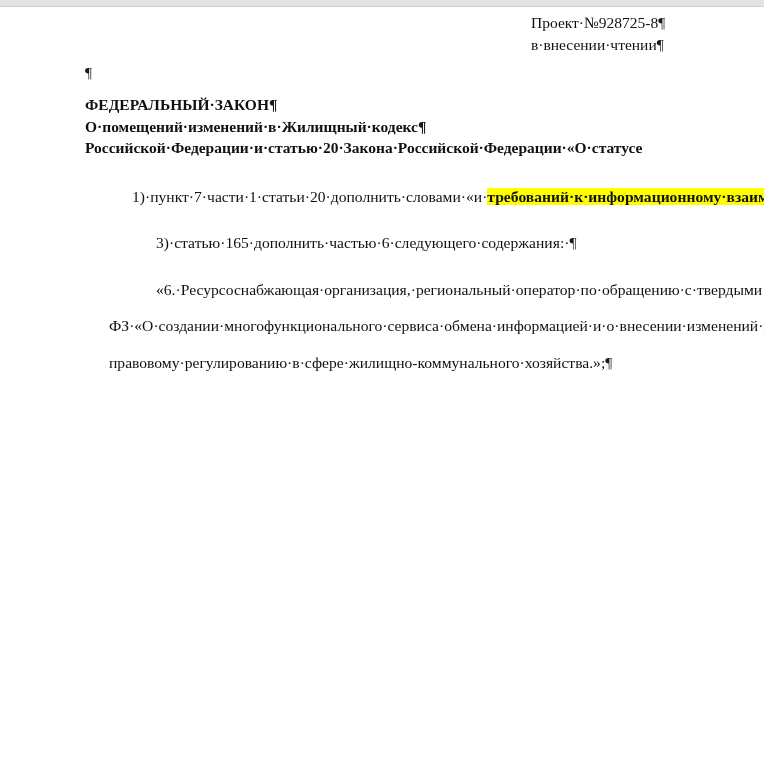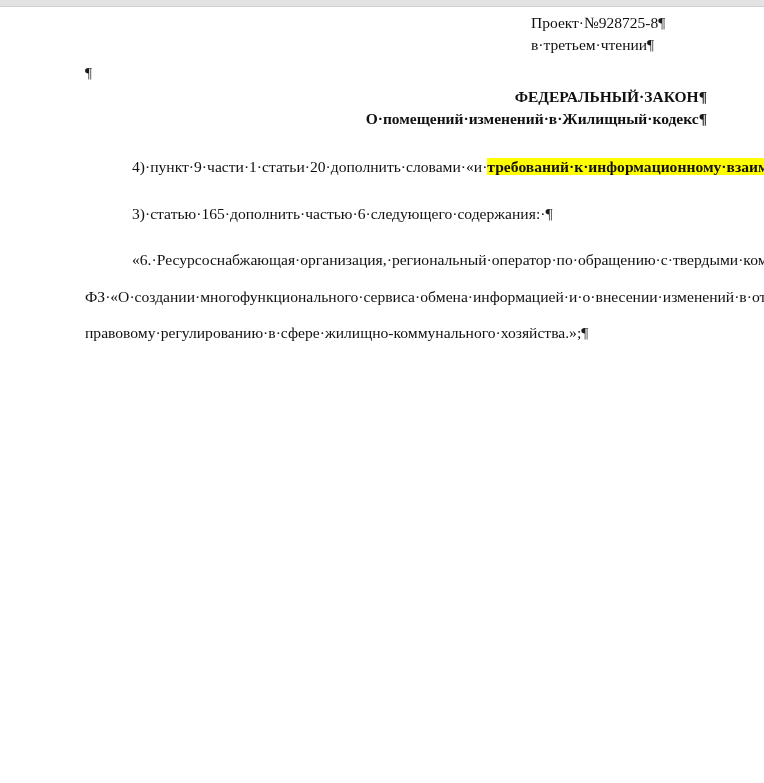--- a/index.html
+++ b/index.html
@@ -55,41 +55,41 @@
   
   .empty-para {
     height: 22px;
     font-size: 15.5px;
     line-height: 22px;
     margin-top: 6px;
   }
 
   
   .title-block {
-    text-align: right;
+    text-align: left;
     font-weight: bold;
     font-size: 15.5px;
     line-height: 21.5px;
-    margin-top: 2px;
+    margin-top: 10px;
   }
   .title-block .tline { white-space: normal; }
 
   
   .para {
     text-align: justify;
     font-size: 15.6px;
     line-height: 36.5px;
     text-indent: 47px;
     margin: 0;
     padding-top: 13px;
     -webkit-hyphens: none;
     hyphens: none;
   }
   .para.first { padding-top: 20px; }
-  .para.tight { padding-top: 10px; }
+  .para.tight { padding-top: 10px; margin-left: 24px; }
   .para:last-child { padding-bottom: 0; }
 
   .hl {
     background: #ffff00;
     font-weight: bold;
   }
   .pilcrow {
     color: #1a1a1a;
     font-family: "Liberation Serif", "DejaVu Serif", serif;
   }
@@ -97,30 +97,31 @@
 </head>
 <body>
 
 <div id="topbar"></div>
 
 <div id="page">
   <div class="doc-body">
 
     <div class="header-block">
       <div class="hline"><span>Проект·№928725-8</span><span class="pilcrow">¶</span></div>
-      <div class="hline"><span>в·третьем·чтении</span><span class="pilcrow">¶</span></div>
+      <div class="hline"><span>в·внесении·чтении</span><span class="pilcrow">¶</span></div>
     </div>
 
     <div class="empty-para"><span class="pilcrow">¶</span></div>
 
     <div class="title-block">
       <div class="tline"><span>ФЕДЕРАЛЬНЫЙ·ЗАКОН</span><span class="pilcrow">¶</span></div>
       <div class="tline"><span>О·помещений·изменений·в·Жилищный·кодекс</span><span class="pilcrow">¶</span></div>
+      <div class="tline"><span>Российской·Федерации·и·статью·20·Закона·Российской·Федерации·«О·статусе</span></div>
     </div>
 
-    <div class="para first"><span>4)·пункт·9·части·1·статьи·20·дополнить·словами·«и·</span><span class="hl">требований·к·информационному·взаимодействию·с·собственниками</span></div>
+    <div class="para first"><span>1)·пункт·7·части·1·статьи·20·дополнить·словами·«и·</span><span class="hl">требований·к·информационному·взаимодействию·с·собственниками</span></div>
 
     <div class="para tight"><span>3)·статью·165·дополнить·частью·6·следующего·содержания:·</span><span class="pilcrow">¶</span></div>
 
     <div class="para tight"><span>«6.·Ресурсоснабжающая·организация,·региональный·оператор·по·обращению·с·твердыми·коммунальными·отходами,·лицо,·осуществляющее·деятельность·по·управлению·многоквартирными·домами,·лицо,·оказывающее·услуги,·выполняющее·работы·по·содержанию·и·ремонту·общего·имущества·собственников·помещений·в·многоквартирных·домах,·региональный·оператор·</span><span>,·созданного·в·соответствии·с·Федеральным·законом·от·24·июня·2025·года·№·156-ФЗ·«О·создании·многофункционального·сервиса·обмена·информацией·и·о·внесении·изменений·в·отдельные·законодательные·акты·Российской·Федерации»,·в·порядке,·утвержденном·федеральным·органом·исполнительной·власти,·осуществляющим·функции·по·выработке·и·реализации·государственной·политики·и·нормативно-правовому·регулированию·в·сфере·жилищно-коммунального·хозяйства.»;</span><span class="pilcrow">¶</span></div>
 
   </div>
 </div>
 
 </body></html>

